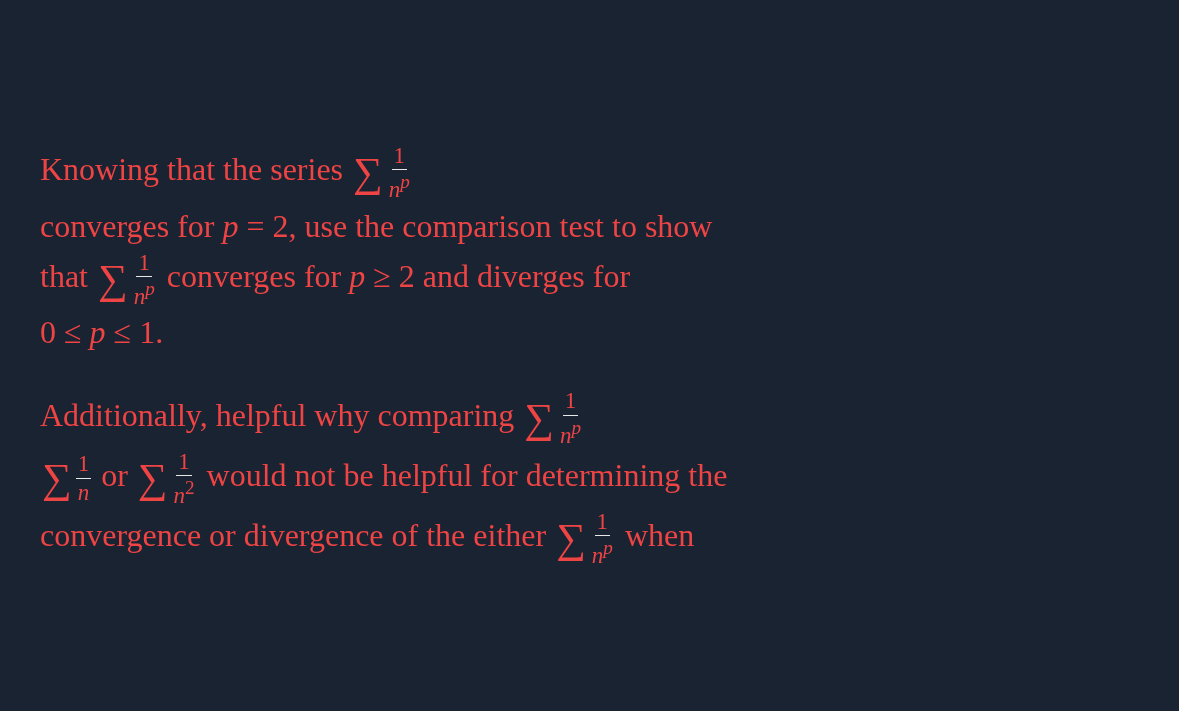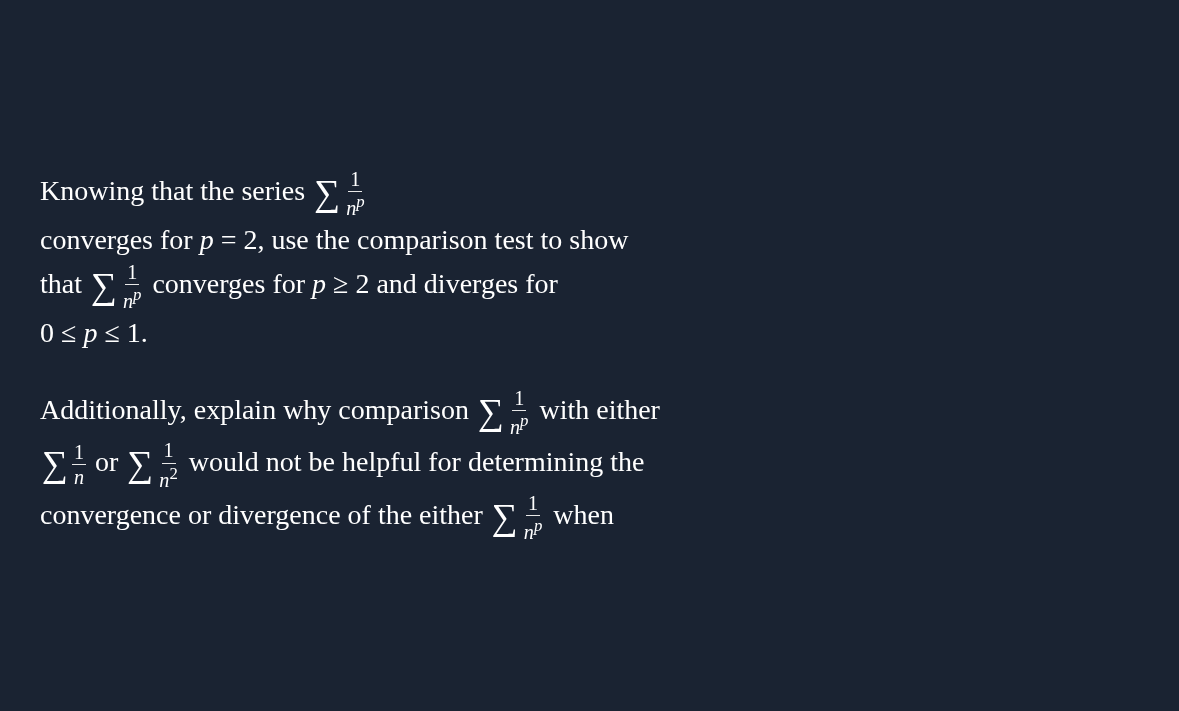--- a/index.html
+++ b/index.html
@@ -13,23 +13,23 @@
       height: 711px;
       background-color: #1a2332;
       display: flex;
       align-items: center;
       justify-content: flex-start;
       padding: 30px 40px;
       overflow: hidden;
     }
 
     .content {
-      color: #ffffff;
+      color: #ef4444;
       font-family: 'Georgia', 'Times New Roman', serif;
-      font-size: 28px;
+      font-size: 32px;
       line-height: 1.45;
       max-width: 1100px;
     }
 
     .paragraph {
       margin-bottom: 32px;
     }
 
     .paragraph:last-child {
       margin-bottom: 0;
@@ -85,24 +85,24 @@
     </span><br>
     <span>converges for <span class="math-italic">p</span> = 2, use the comparison test to show</span><br>
     <span>that </span><span class="sigma">∑</span><span class="frac">
       <span class="numer math-roman">1</span>
       <span class="denom"><span class="math-italic">n</span><sup><span class="math-italic">p</span></sup></span>
     </span><span> converges for <span class="math-italic">p</span> ≥ 2 and diverges for</span><br>
     <span>0 ≤ <span class="math-italic">p</span> ≤ 1.</span>
   </div>
 
   <div class="paragraph">
-    <span>Additionally, explain why comparison </span><span class="sigma">∑</span><span class="frac">
+    <span>Additionally, helpful why comparing </span><span class="sigma">∑</span><span class="frac">
       <span class="numer math-roman">1</span>
       <span class="denom"><span class="math-italic">n</span><sup><span class="math-italic">p</span></sup></span>
-    </span><span> with either</span><br>
+    </span><br>
     <span class="sigma">∑</span><span class="frac">
       <span class="numer math-roman">1</span>
       <span class="denom"><span class="math-italic">n</span></span>
     </span><span> or </span><span class="sigma">∑</span><span class="frac">
       <span class="numer math-roman">1</span>
       <span class="denom"><span class="math-italic">n</span><sup>2</sup></span>
     </span><span> would not be helpful for determining the</span><br>
     <span>convergence or divergence of the either </span><span class="sigma">∑</span><span class="frac">
       <span class="numer math-roman">1</span>
       <span class="denom"><span class="math-italic">n</span><sup><span class="math-italic">p</span></sup></span>

